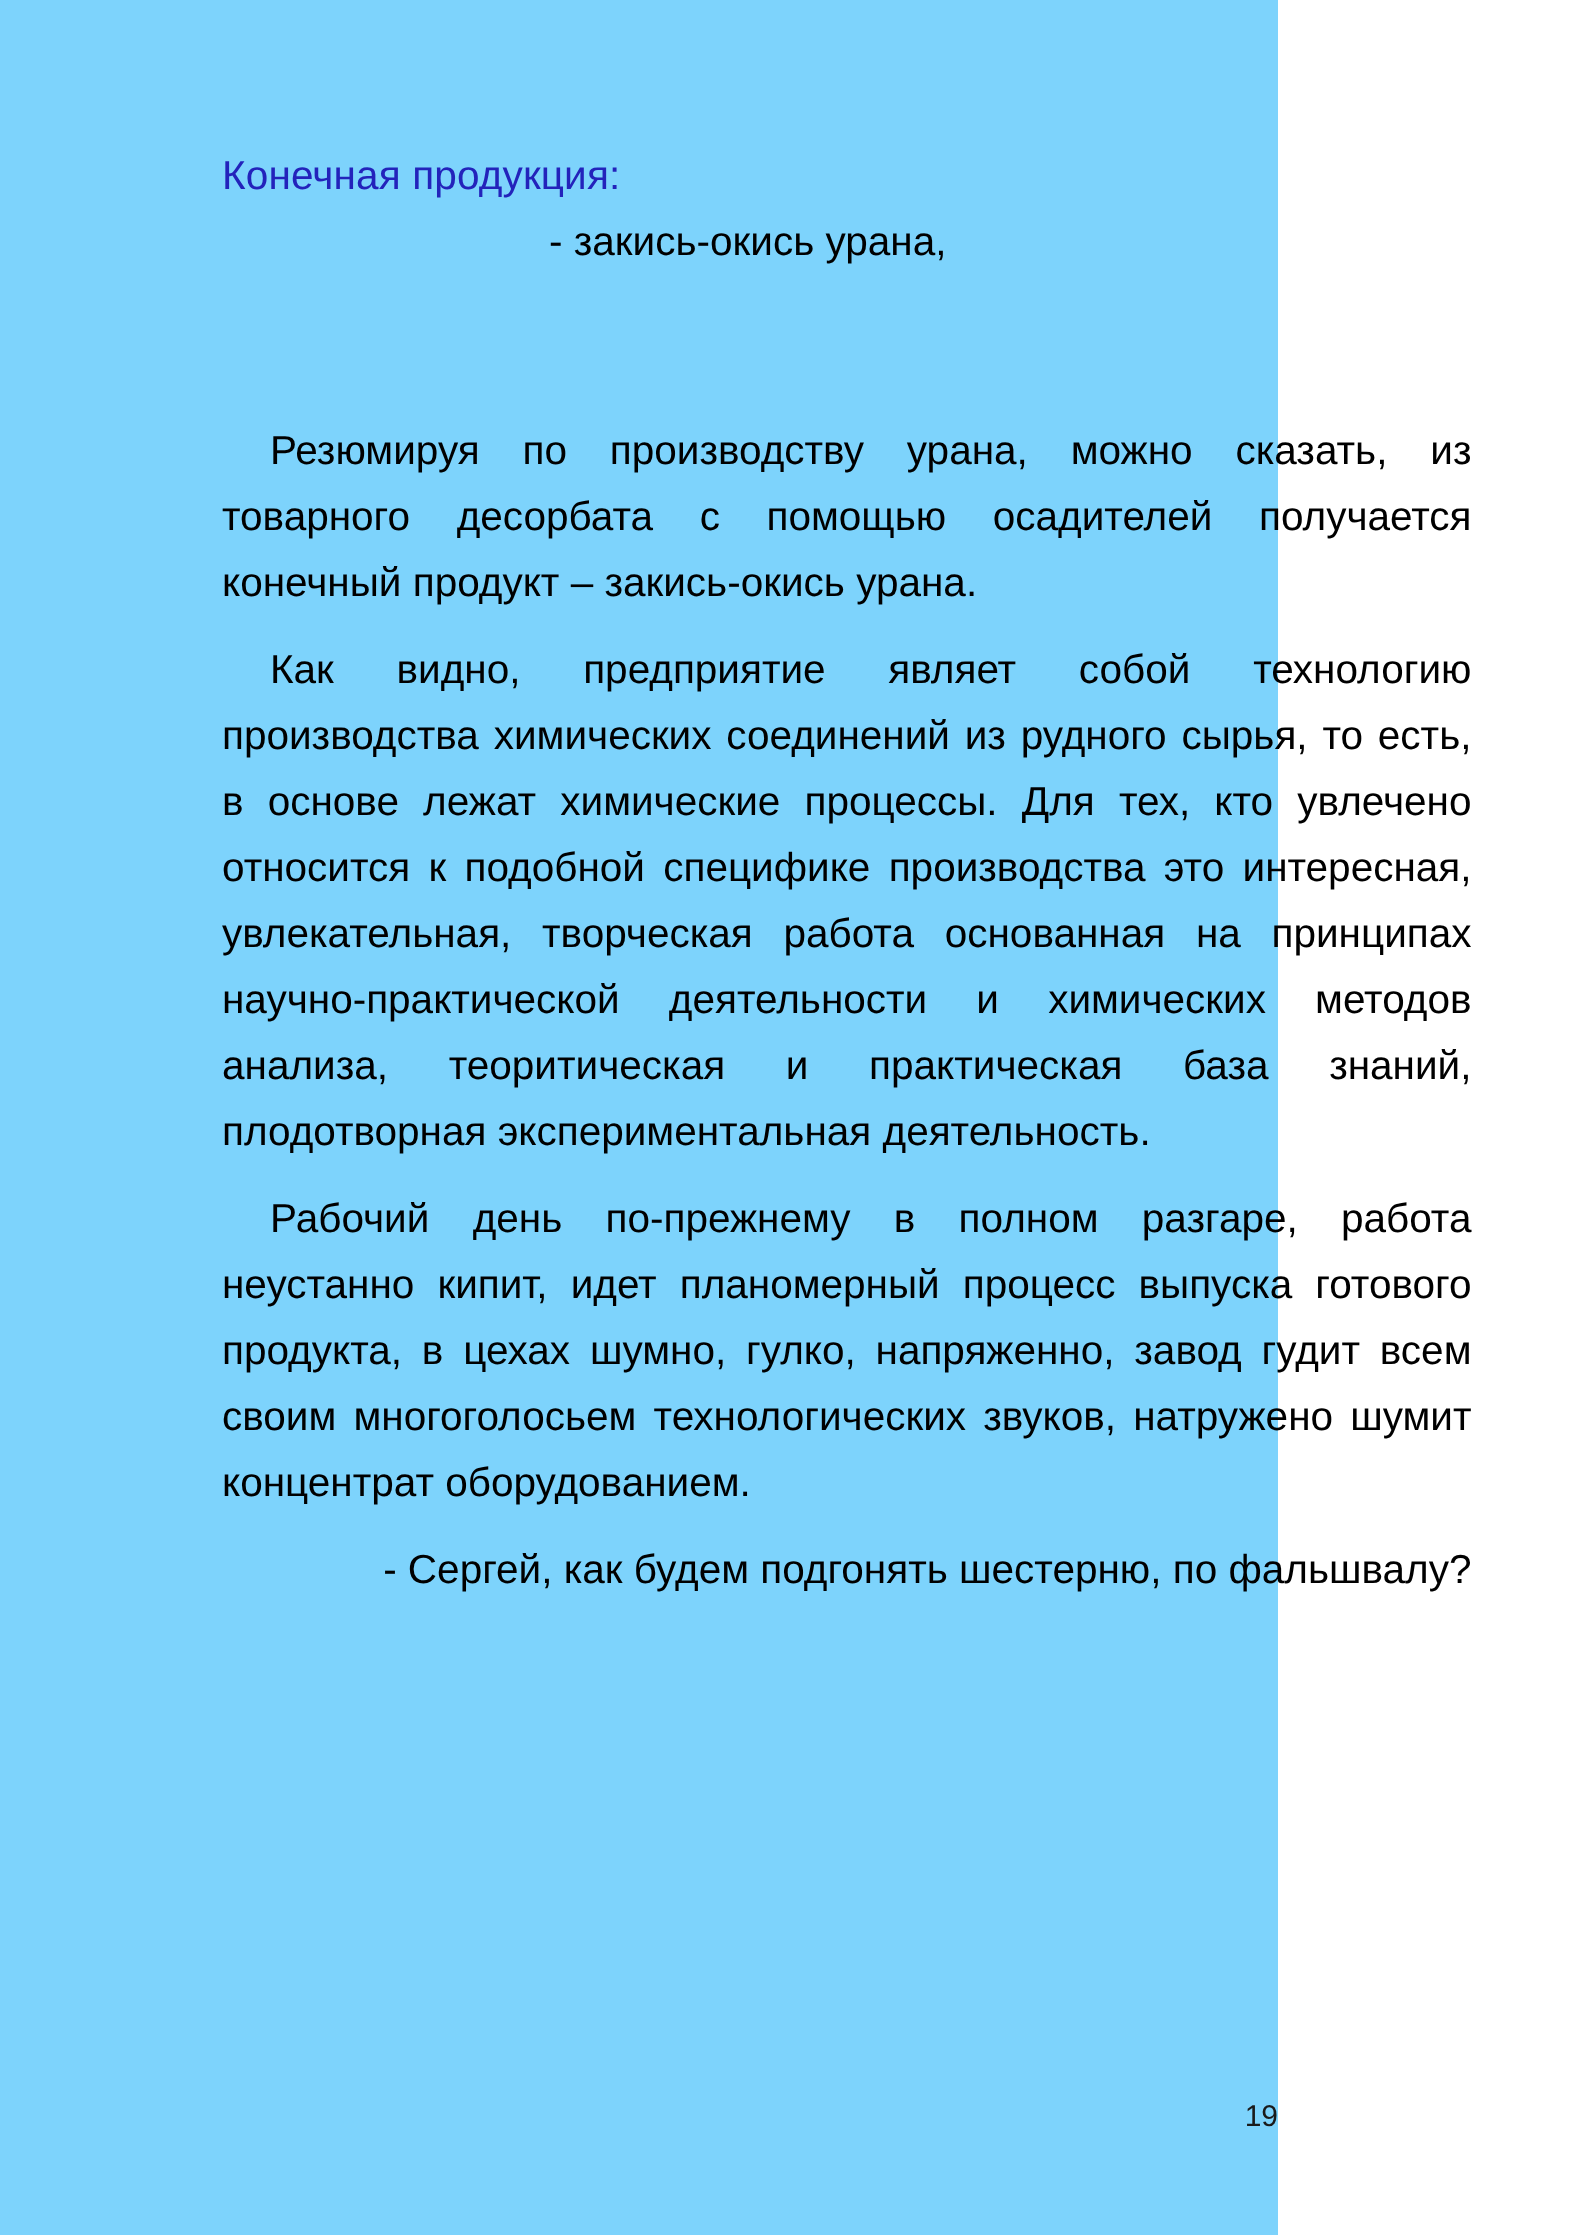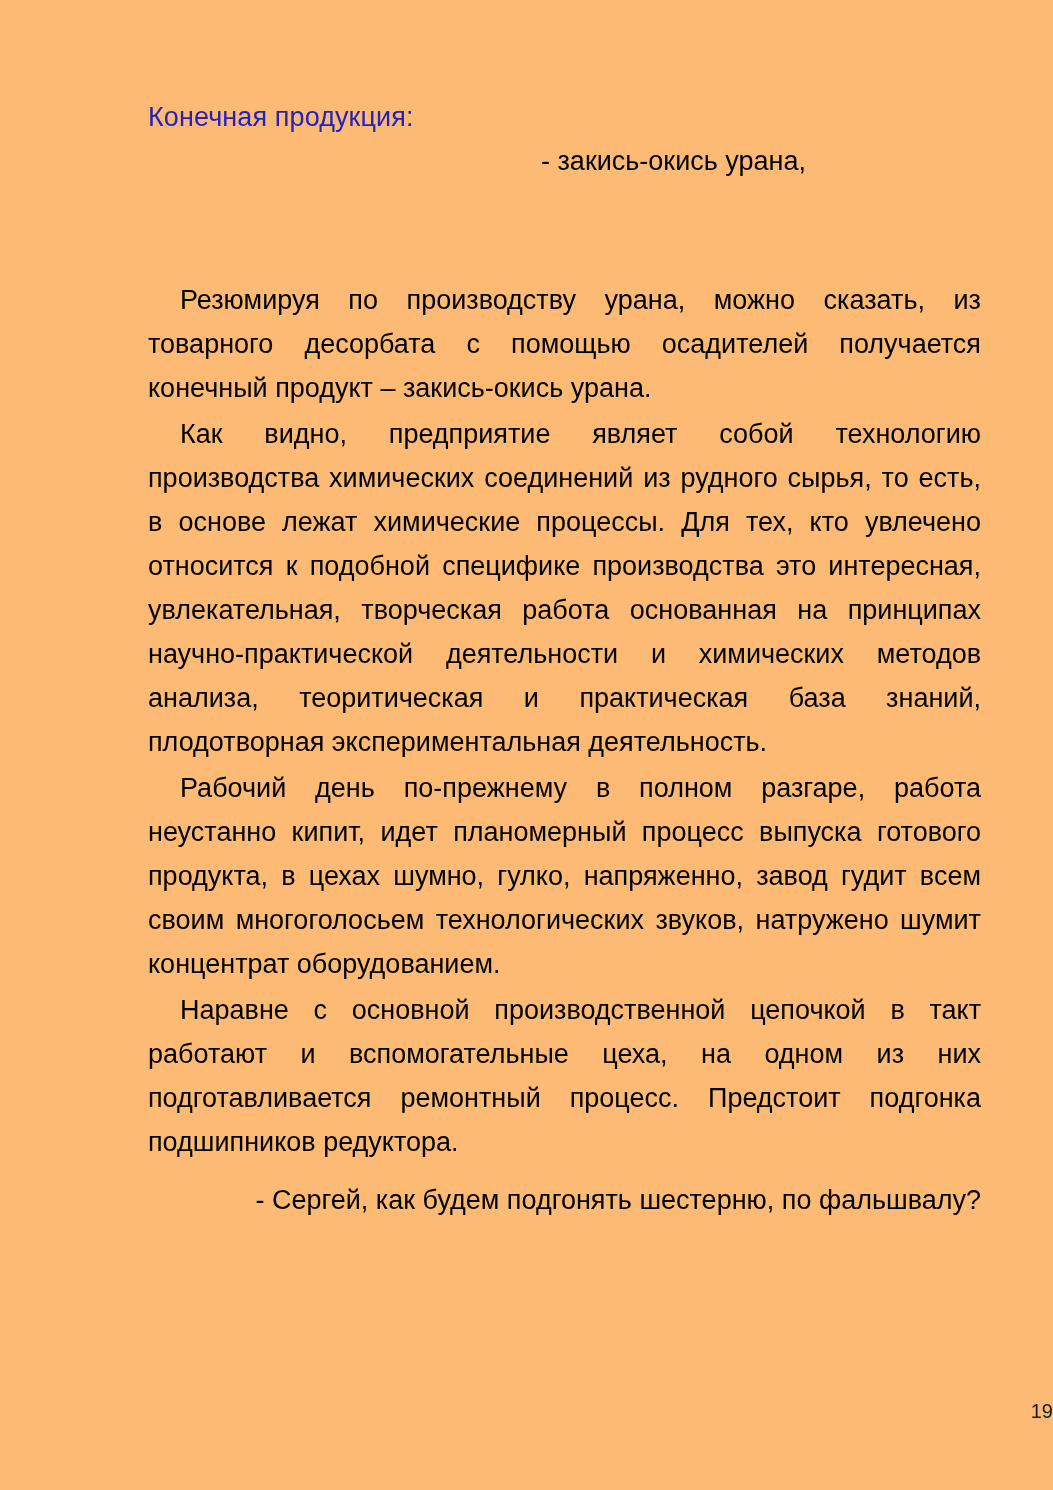--- a/index.html
+++ b/index.html
@@ -11,24 +11,24 @@
     height: 1490px;
     background: #ffffff;
     font-family: "Liberation Sans", "DejaVu Sans", sans-serif;
     color: #000000;
     overflow: hidden;
     position: relative;
   }
 
   .page {
     position: relative;
-    width: 1053px;
+    width: 852px;
     height: 1490px;
     box-sizing: border-box;
-    background: #fdba74;
+    background: #7dd3fc;
   }
 
   
   .content {
     position: absolute;
     left: 148px;
     top: 100px;
     width: 833px;
   }
 
@@ -39,21 +39,20 @@
     font-weight: 400;
     text-align: left;
     margin: 0 0 6px 0;
     letter-spacing: 0.1px;
   }
 
   .product-list {
     margin: 0;
     padding: 0;
     list-style: none;
-    text-align: center;
   }
   .product-list li {
     font-size: 27px;
     line-height: 42px;
     color: #000000;
     padding-left: 218px;
     white-space: nowrap;
   }
 
   .para {
@@ -61,21 +60,21 @@
     line-height: 44px;
     color: #000000;
     text-align: justify;
     text-justify: inter-word;
     margin: 0;
     text-indent: 32px;
     hyphens: none;
   }
 
   .para + .para {
-    margin-top: 2px;
+    margin-top: 14px;
   }
 
   .gap-before {
     margin-top: 56px;
   }
 
   
   .dialogue {
     font-size: 27px;
     line-height: 44px;
@@ -117,21 +116,20 @@
 
     <div class="spacer-md"></div>
     <div class="spacer-md"></div>
 
     <p class="para gap-before">Резюмируя по производству урана, можно сказать, из товарного десорбата с помощью осадителей получается конечный продукт – закись-окись урана.</p>
 
     <p class="para">Как видно, предприятие являет собой технологию производства химических соединений из рудного сырья, то есть, в основе лежат химические процессы. Для тех, кто увлечено относится к подобной специфике производства это интересная, увлекательная, творческая работа основанная на принципах научно-практической деятельности и химических методов анализа, теоритическая и практическая база знаний, плодотворная экспериментальная деятельность.</p>
 
     <p class="para">Рабочий день по-прежнему в полном разгаре, работа неустанно кипит, идет планомерный процесс выпуска готового продукта, в цехах шумно, гулко, напряженно, завод гудит всем своим многоголосьем технологических звуков, натружено шумит концентрат оборудованием.</p>
 
-    <p class="para">Наравне с основной производственной цепочкой в такт работают и вспомогательные цеха, на одном из них подготавливается ремонтный процесс. Предстоит подгонка подшипников редуктора.</p>
 
     <div class="spacer-sm"></div>
 
     <p class="dialogue no-justify">- Сергей, как будем подгонять шестерню, по фальшвалу?</p>
 
     <div class="spacer-sm"></div>
 
 
   </div>
 

